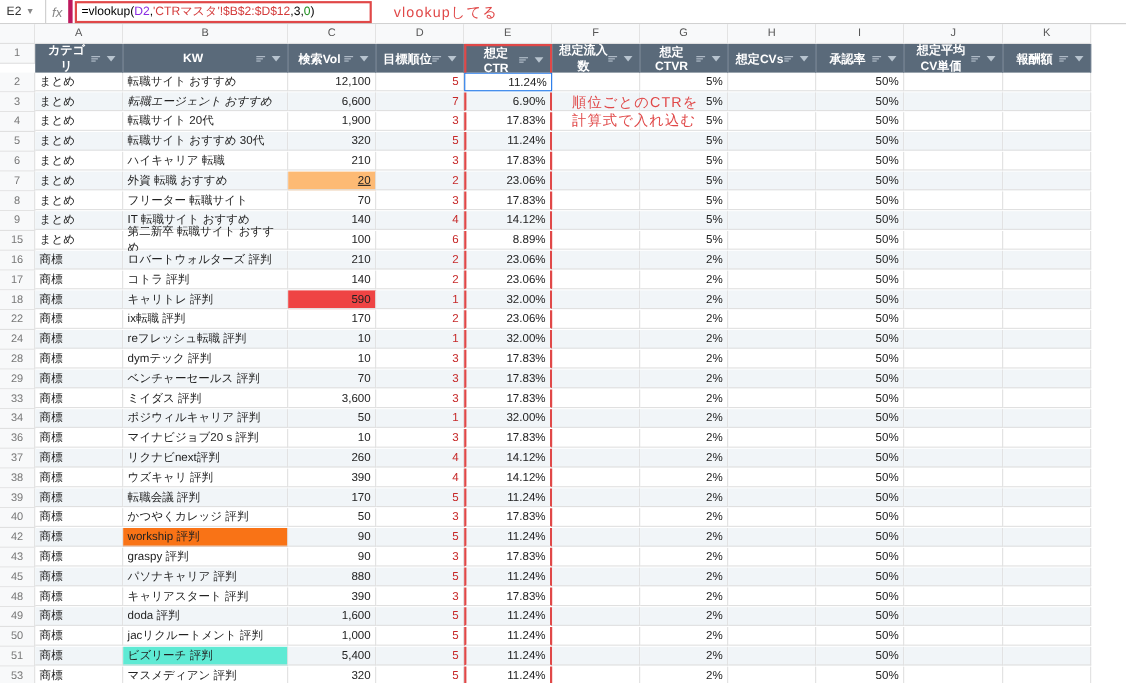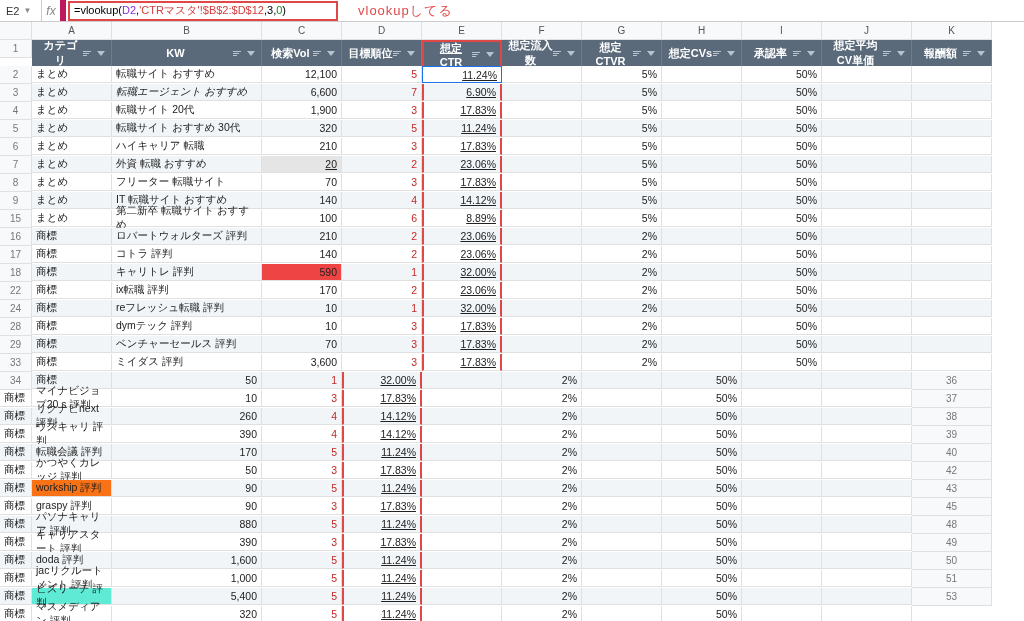--- a/index.html
+++ b/index.html
@@ -1,21 +1,21 @@
 <!DOCTYPE html>
 <html><head>
 <meta charset="utf-8">
 <style>
   * { box-sizing: border-box; margin: 0; padding: 0; }
   body { font-family: Arial, "Hiragino Sans", sans-serif; font-size: 11px; background: #fff; user-select: none; }
   
   .fx-bar { display: flex; align-items: center; height: 22px; border-bottom: 1px solid #ccc; }
   .cell-ref { width: 42px; padding: 0 6px; font-size: 11px; color: #333; border-right: 1px solid #ccc; height:100%; display:flex; align-items:center;}
   .dd-arrow { font-size:8px; color:#888; margin-left:4px;}
-  .fx-icon { width: 24px; text-align: center; font-style: italic; color: #888; font-size: 12px; border-right: 6px solid #be185d; height:100%; display:flex; align-items:center; justify-content:center;}
+  .fx-icon { width: 24px; text-align: center; font-style: italic; color: #888; font-size: 12px; border-right: 4px solid #be185d; height:100%; display:flex; align-items:center; justify-content:center;}
   .fx-wrap { border: 2px solid #e04848; margin-left: 2px; padding: 0 4px; height: 20px; display:flex; align-items:center; min-width: 270px;}
   .fx-input { font-family: Arial; font-size: 11px; }
   .tok-black { color:#000 }
   .tok-purple { color: #8a2be2 }
   .tok-red { color: #d43c3c }
   .tok-green { color: #1a8c1a }
   .anno-fx { color: #e04848; font-size: 13px; margin-left: 20px; letter-spacing:1px;}
   
   .grid { display: grid; grid-template-columns: 32px 80px 150px 80px 80px 80px 80px 80px 80px 80px 90px 80px; }
   .colhdr, .rowhdr { background: #f8f9fa; color: #555; text-align: center; font-size: 10px; border-right: 1px solid #e0e0e0; border-bottom: 1px solid #e0e0e0; height: 18px; line-height:18px; }
@@ -28,21 +28,21 @@
   .thdr .bars { display:flex; flex-direction:column; gap:1px; margin-right:2px;}
   .thdr .bars div{ height:1px; background:#b8c4cf;}
   .thdr .bars div:nth-child(1){width:8px} .thdr .bars div:nth-child(2){width:6px} .thdr .bars div:nth-child(3){width:4px}
   
   .cell { border-right: 1px solid #e0e0e0; border-bottom: 1px solid #e0e0e0; height: 17px; padding: 0 4px; font-size: 10.5px; color:#222; display:flex; align-items:center; }
   .cell.num { justify-content: flex-end; }
   .cell.txt { justify-content: flex-start; }
   .cell.redtxt { color: #c62828; }
   .cell.sel { border: 1px solid #1a73e8; }
   
-  .col-E-box { border-left: 2px solid #e04848; border-right: 2px solid #e04848; text-decoration: underline; }
+  .col-E-box { border-left: 2px solid #e04848; border-right: 2px solid #e04848; }
   .col-E-top { border-top: 2px solid #e04848; }
   
   .anno-body { position:absolute; color:#e04848; font-size:13px; line-height:1.3; letter-spacing:1px; pointer-events:none;}
   .sheet-area { position: relative; }
 </style>
 </head>
 <body>
 
 <div class="fx-bar">
   <div class="cell-ref">
@@ -228,21 +228,21 @@
       <div class="cell num col-E-box">17.83%</div>
       <div class="cell num"></div>
       <div class="cell num">5%</div>
       <div class="cell num"></div>
       <div class="cell num">50%</div>
       <div class="cell num"></div>
       <div class="cell num"></div>
       <div class="rowhdr">7</div>
       <div class="cell txt" style="background: rgb(241, 245, 248);">まとめ</div>
       <div class="cell txt" style="background: rgb(241, 245, 248);">外資 転職 おすすめ</div>
-      <div class="cell num" style="background: #e5e5e5; text-decoration: underline;">20</div>
+      <div class="cell num" style="background: #fdba74; text-decoration: underline;">20</div>
       <div class="cell num redtxt" style="background: rgb(241, 245, 248);">2</div>
       <div class="cell num col-E-box" style="background: rgb(241, 245, 248);">23.06%</div>
       <div class="cell num" style="background: rgb(241, 245, 248);"></div>
       <div class="cell num" style="background: rgb(241, 245, 248);">5%</div>
       <div class="cell num" style="background: rgb(241, 245, 248);"></div>
       <div class="cell num" style="background: rgb(241, 245, 248);">50%</div>
       <div class="cell num" style="background: rgb(241, 245, 248);"></div>
       <div class="cell num" style="background: rgb(241, 245, 248);"></div>
       <div class="rowhdr">8</div>
       <div class="cell txt">まとめ</div>
@@ -371,20 +371,21 @@
       <div class="cell num redtxt">3</div>
       <div class="cell num col-E-box">17.83%</div>
       <div class="cell num"></div>
       <div class="cell num">2%</div>
       <div class="cell num"></div>
       <div class="cell num">50%</div>
       <div class="cell num"></div>
       <div class="cell num"></div>
       <div class="rowhdr">34</div>
       <div class="cell txt" style="background: rgb(241, 245, 248);">商標</div>
+      <div class="cell txt" style="background: rgb(241, 245, 248);">ポジウィルキャリア 評判</div>
       <div class="cell num" style="background: rgb(241, 245, 248);">50</div>
       <div class="cell num redtxt" style="background: rgb(241, 245, 248);">1</div>
       <div class="cell num col-E-box" style="background: rgb(241, 245, 248);">32.00%</div>
       <div class="cell num" style="background: rgb(241, 245, 248);"></div>
       <div class="cell num" style="background: rgb(241, 245, 248);">2%</div>
       <div class="cell num" style="background: rgb(241, 245, 248);"></div>
       <div class="cell num" style="background: rgb(241, 245, 248);">50%</div>
       <div class="cell num" style="background: rgb(241, 245, 248);"></div>
       <div class="cell num" style="background: rgb(241, 245, 248);"></div>
       <div class="rowhdr">36</div>
@@ -537,13 +538,16 @@
       <div class="cell num">320</div>
       <div class="cell num redtxt">5</div>
       <div class="cell num col-E-box">11.24%</div>
       <div class="cell num"></div>
       <div class="cell num">2%</div>
       <div class="cell num"></div>
       <div class="cell num">50%</div>
       <div class="cell num"></div>
       <div class="cell num"></div>
     </div>
+  <div class="anno-body" style="top:63px; left:520px;">
+    <span>順位ごとのCTRを</span><br><span>計算式で入れ込む</span>
+  </div>
 </div>
 
 </body></html>

